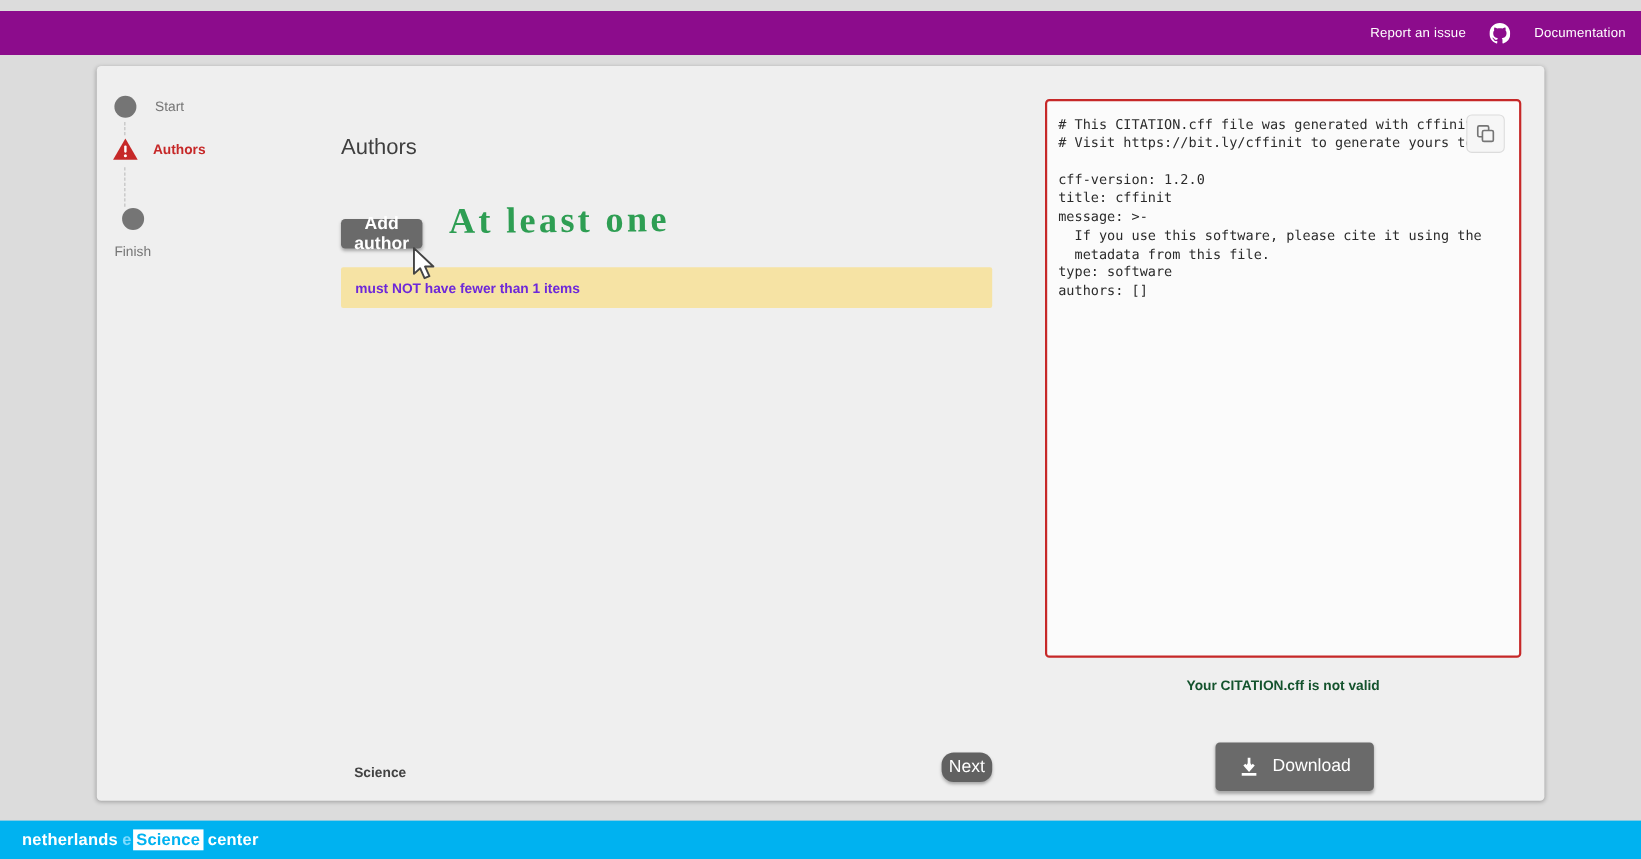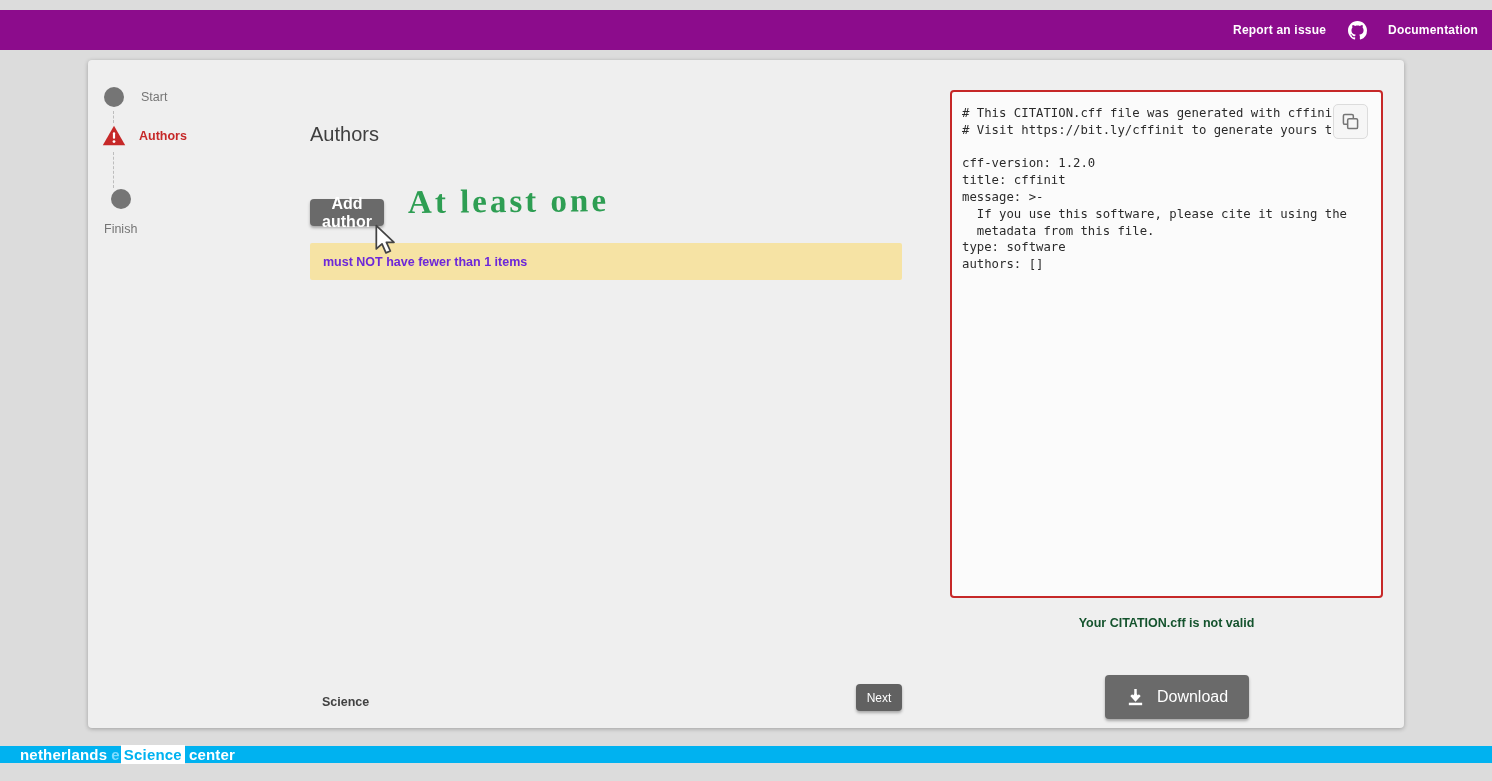--- a/index.html
+++ b/index.html
@@ -11,21 +11,21 @@
   }
   .screen{position:absolute;inset:0;}
 
   
   .topbar{
     position:absolute;left:0;top:10px;width:100%;height:40px;
     background:#8c0c8c;display:flex;align-items:center;justify-content:flex-end;
   }
   .topbar-right{display:flex;align-items:center;gap:20px;padding-right:14px;}
   .topbar a{
-    color:#ffffff;font-size:12px;font-weight:bold;text-decoration:none;cursor:pointer;
+    color:#ffffff;font-size:12px;font-weight:normal;text-decoration:none;cursor:pointer;
     letter-spacing:.2px;
     text-align:right;
   }
   .gh-btn{width:22px;height:22px;display:flex;align-items:center;justify-content:center;cursor:pointer;}
 
   
   .card{
     position:absolute;left:88px;top:60px;width:1316px;height:668px;
     background:#efefef;border-radius:4px;
     box-shadow:0 1px 4px rgba(0,0,0,.28);
@@ -62,21 +62,21 @@
     position:absolute;left:222px;top:183px;width:592px;height:37px;
     background:#f6e3a4;border-radius:2px;display:flex;align-items:center;
   }
   .alert-text{margin-left:13px;color:#6d28d9;font-size:12.5px;font-weight:bold;}
 
   .previous-btn{
     position:absolute;left:230px;top:629px;background:none;border:none;cursor:pointer;
     color:#424242;font-size:12.5px;font-weight:bold;padding:6px 4px;
     font-family:"Liberation Sans", sans-serif;
   }
-  .next-btn{position:absolute;left:768px;top:624px;width:46px;height:27px;font-size:12px;background:#616161;}
+  .next-btn{position:absolute;left:768px;top:624px;width:46px;height:27px;font-size:16px;background:#616161;border-radius:11px;}
 
   
   .code-panel{
     position:absolute;left:862px;top:30px;width:433px;height:508px;
     background:#fbfbfb;border:2px solid #c62828;border-radius:4px;box-sizing:border-box;
   }
   .code-pre{
     margin:0;padding:13px 10px;white-space:pre;
     font-family:"DejaVu Sans Mono", monospace;
     font-size:12.3px;line-height:16.8px;color:#2b2b2b;
@@ -90,21 +90,21 @@
     position:absolute;left:862px;top:556px;width:433px;text-align:center;
     color:#14532d;font-size:12.5px;font-weight:bold;
   }
   .download-btn{
     position:absolute;left:1007px;top:615px;width:144px;height:44px;
     font-size:16px;gap:12px;background:#6a6a6a;margin-left:10px;
   }
 
   
   .footer{
-    position:absolute;left:0;top:746px;width:100%;height:17px;background:#00b2f0;
+    position:absolute;left:0;top:746px;width:100%;height:35px;background:#00b2f0;
     display:flex;align-items:center;
   }
   .brand{margin-left:20px;font-size:15px;font-weight:bold;color:#fff;display:flex;align-items:center;letter-spacing:.2px;}
   .brand-e{color:#7fdcff;margin-left:4px;}
   .brand-box{background:#ffffff;color:#00b2f0;padding:1px 3px;margin:0 1px;}
   .brand-suffix{margin-left:3px;}
 
   .cursor{position:absolute;left:372px;top:224px;pointer-events:none;}
 </style>
 </head>

